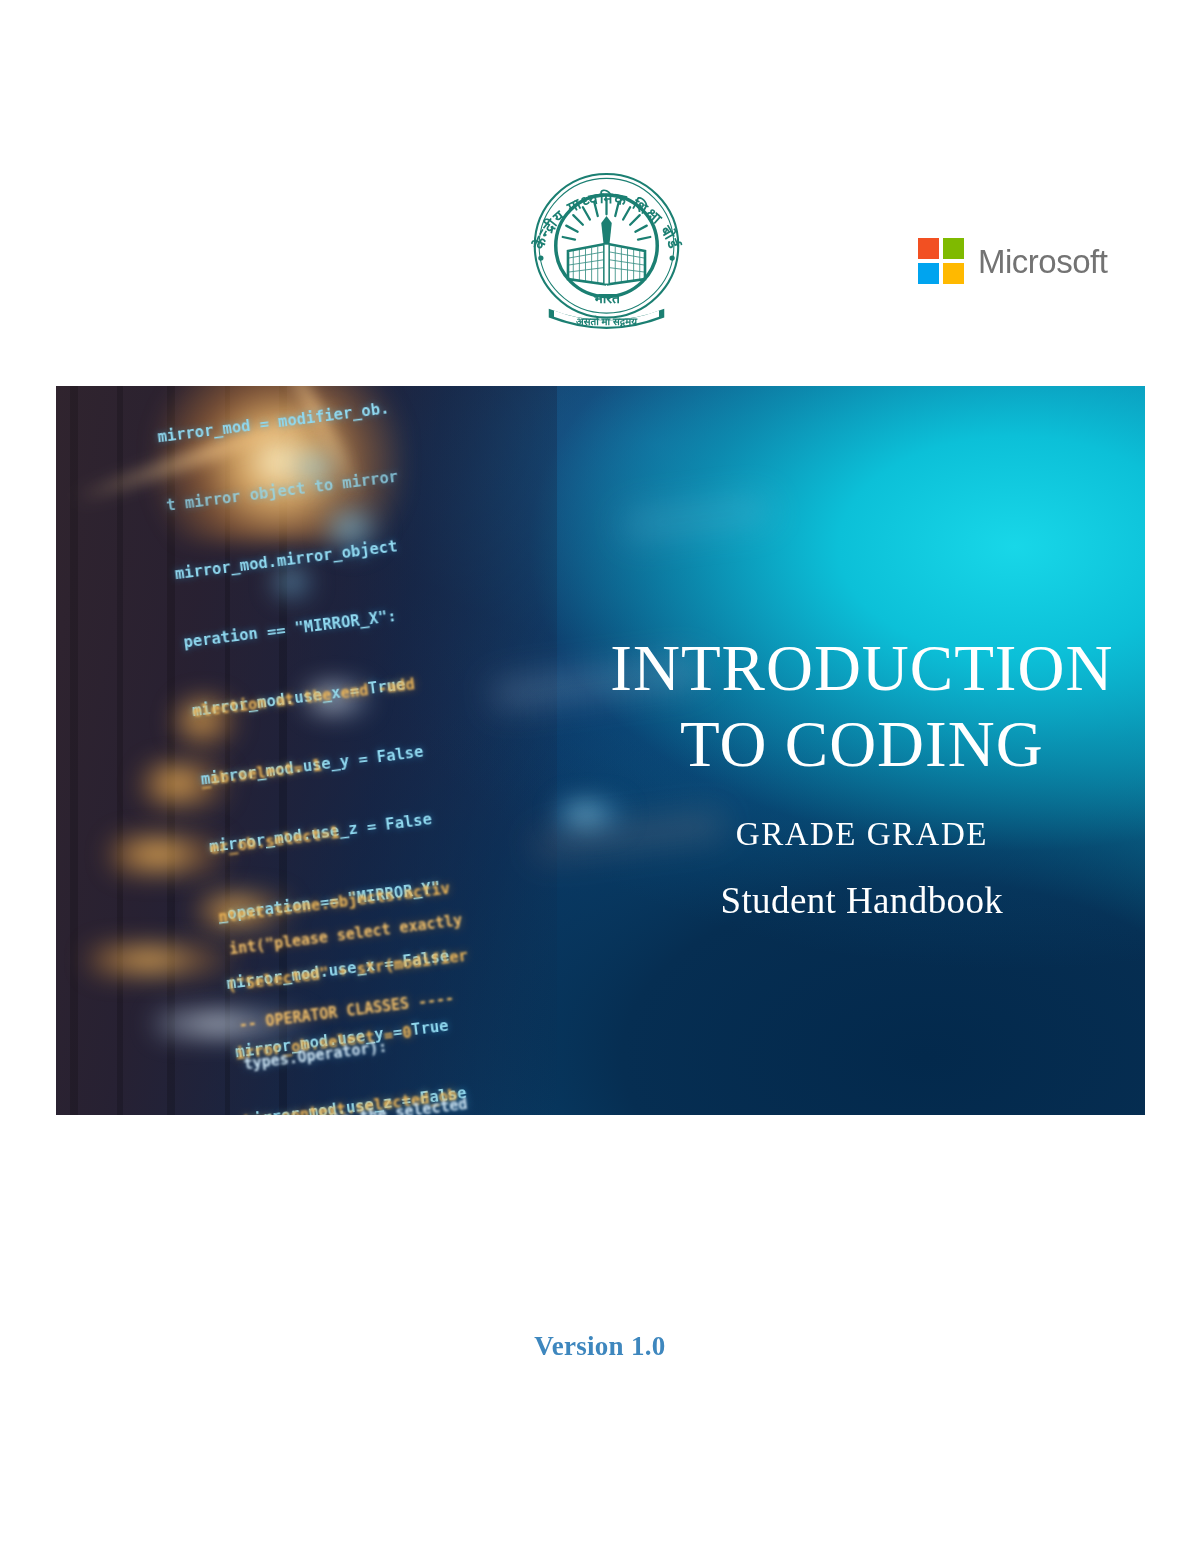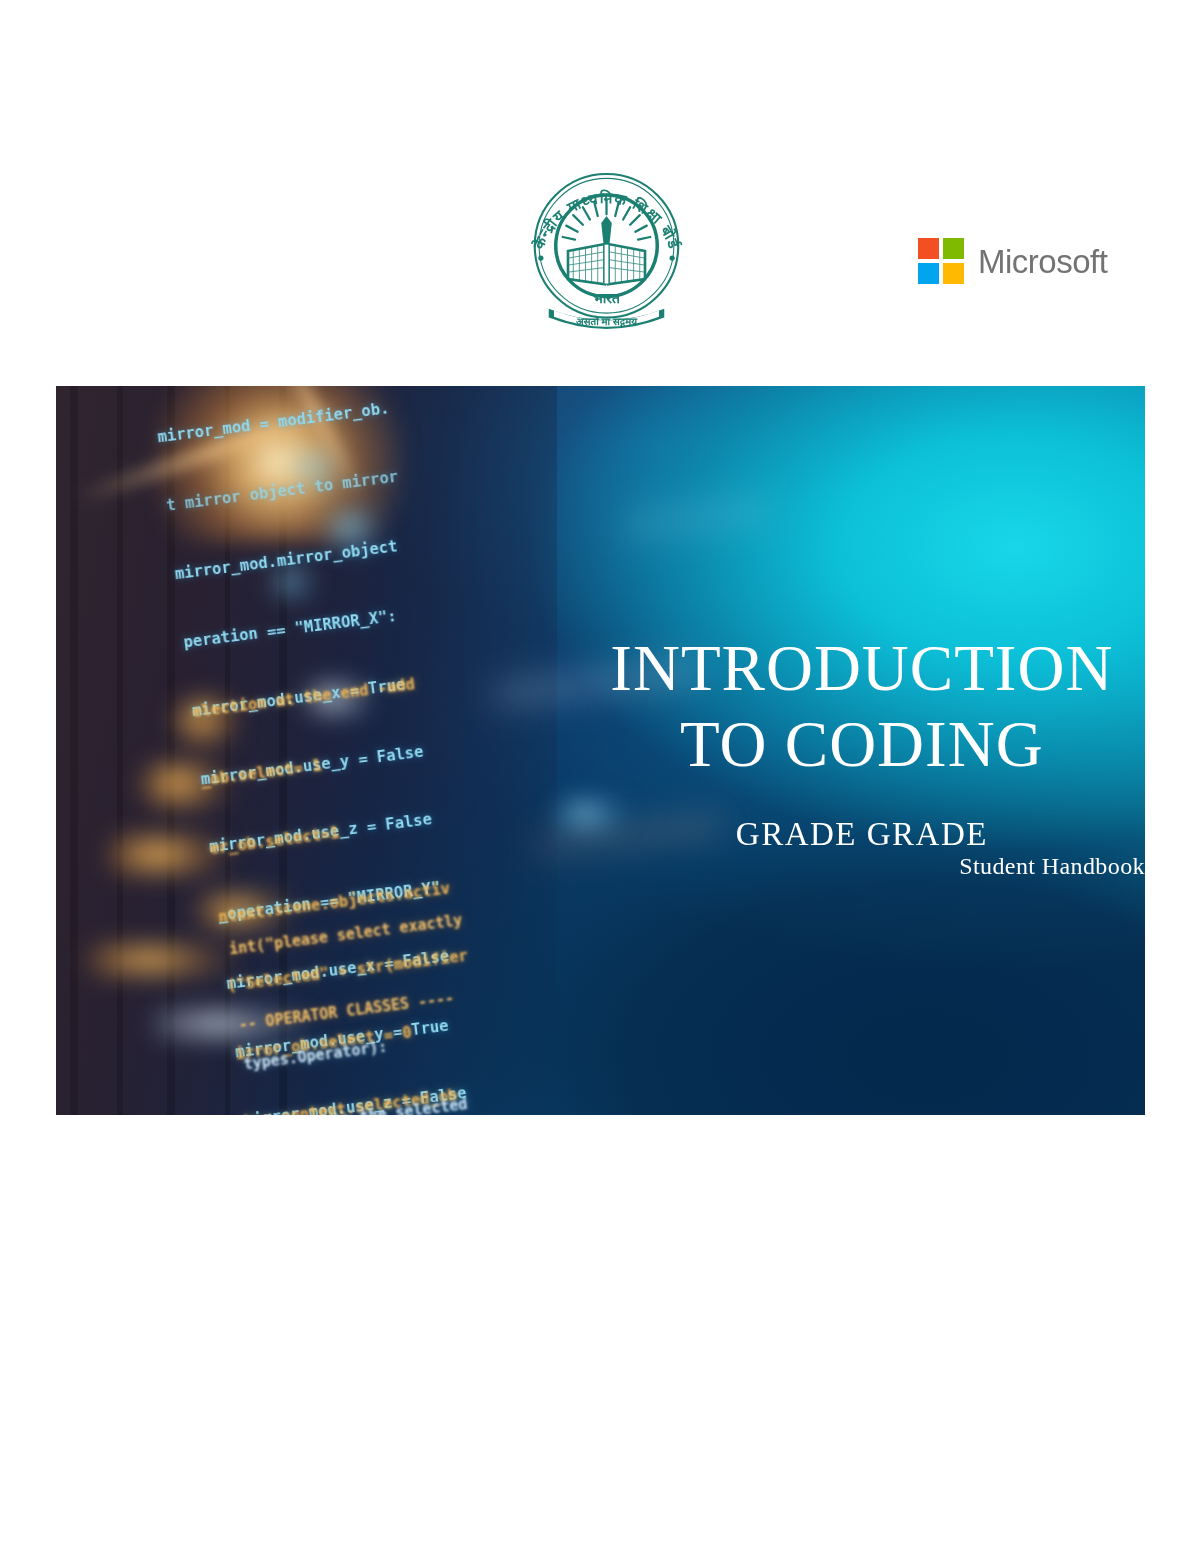--- a/index.html
+++ b/index.html
@@ -158,23 +158,23 @@
   }
   .cover-grade {
     font-family: "Liberation Serif", "DejaVu Serif", serif;
     font-size: 33px;
     font-variant: small-caps;
     letter-spacing: 1.5px;
     margin-top: 34px;
   }
   .cover-subtitle {
     font-family: "Liberation Serif", "DejaVu Serif", serif;
-    font-size: 24px;
+    font-size: 37px;
     letter-spacing: 0.4px;
-    text-align: right;
+    margin-top: 26px;
   }
 
   
   .version {
     position: absolute;
     left: 0;
     top: 1331px;
     width: 1200px;
     text-align: center;
     font-family: "Liberation Serif", "DejaVu Serif", serif;
@@ -343,14 +343,15 @@
     </div>
 
     <div class="cover-title-wrap">
       <h1 class="cover-title">INTRODUCTION
 TO CODING</h1>
       <div class="cover-grade">GRADE GRADE</div>
       <div class="cover-subtitle">Student Handbook</div>
     </div>
   </div>
 
+  <div class="version">Version 1.0</div>
 
 </div>
 
 </body></html>

